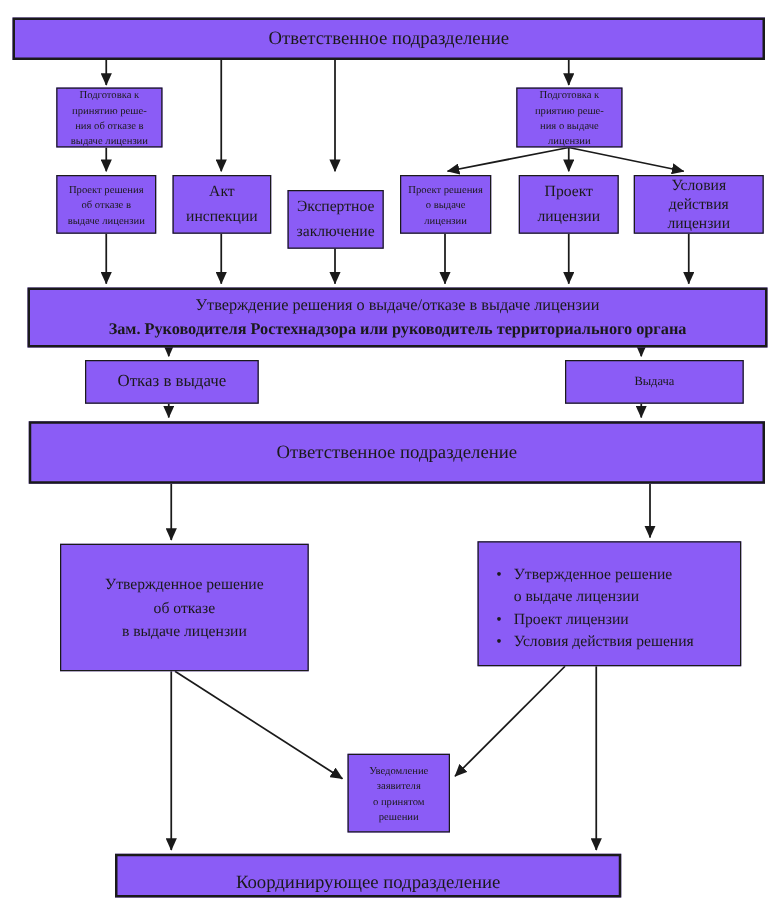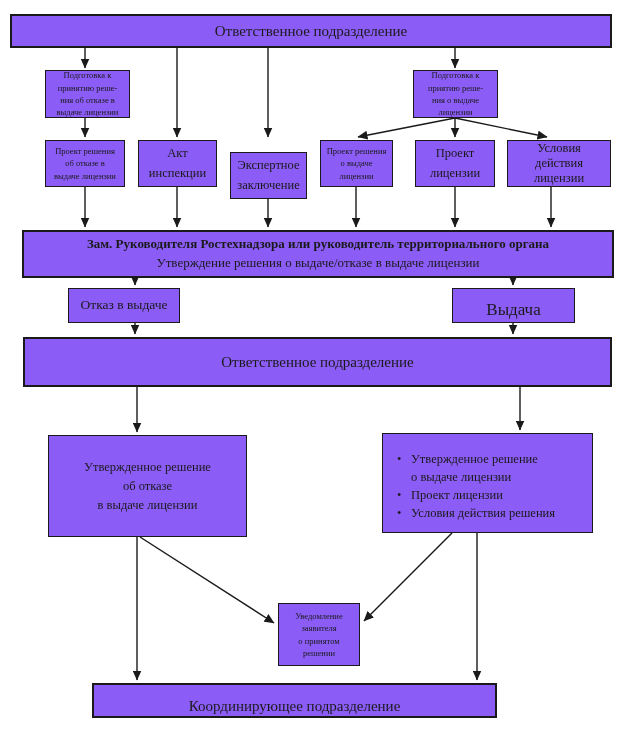--- a/index.html
+++ b/index.html
@@ -26,22 +26,22 @@
   .n-draft-ref{left:45px;top:140px;width:80px;height:47px;}
   .n-act{left:138px;top:140px;width:79px;height:47px;font-size:12.5px;line-height:1.55;}
   .n-expert{left:230px;top:152px;width:77px;height:47px;font-size:12.5px;line-height:1.55;}
   .n-draft-iss{left:320px;top:140px;width:73px;height:47px;}
   .n-license{left:415px;top:140px;width:80px;height:47px;font-size:12.5px;line-height:1.55;}
   .n-terms{left:507px;top:140px;width:104px;height:47px;font-size:12.5px;line-height:1.2;}
   
   .n-approver{left:22px;top:230px;width:592px;height:48px;font-size:13px;line-height:1.45;}
   .n-approver .t1{font-weight:bold;}
   
-  .n-refusal{left:68px;top:288px;width:112px;height:35px;font-size:13.5px;}
-  .n-issue{left:452px;top:288px;width:123px;height:35px;font-size:17px;justify-content:flex-end;}
+  .n-refusal{left:68px;top:288px;width:139px;height:35px;font-size:13.5px;}
+  .n-issue{left:452px;top:288px;width:143px;height:35px;font-size:10px;}
   
   .n-mid{left:23px;top:337px;width:589px;height:50px;font-size:15px;}
   
   .n-appr-ref{left:48px;top:435px;width:199px;height:102px;font-size:12.5px;line-height:1.5;justify-content:flex-start;padding-top:22px;}
   .n-appr-iss{left:382px;top:433px;width:211px;height:100px;font-size:12.5px;line-height:1.45;
     align-items:flex-start;justify-content:flex-start;text-align:left;padding:16px 6px 6px 14px;}
   .brow{display:flex;gap:6px;}
   .brow .bullet{width:8px;flex:0 0 auto;}
   
   .n-notif{left:278px;top:603px;width:82px;height:63px;border-width:1.2px;}
@@ -132,22 +132,22 @@
     <span class="ln">лицензии</span>
   </div>
 
   <div class="node n-terms">
     <span class="ln">Условия</span>
     <span class="ln">действия</span>
     <span class="ln">лицензии</span>
   </div>
 
   <div class="node band n-approver">
+    <span class="ln t2">Утверждение  решения о выдаче/отказе в выдаче лицензии</span>
     <span class="ln t1">Зам. Руководителя Ростехнадзора или руководитель территориального органа</span>
-    <span class="ln t2">Утверждение  решения о выдаче/отказе в выдаче лицензии</span>
   </div>
 
   <div class="node n-refusal">
     <span class="ln">Отказ в выдаче</span>
   </div>
 
   <div class="node n-issue">
     <span class="ln">Выдача</span>
   </div>
 

